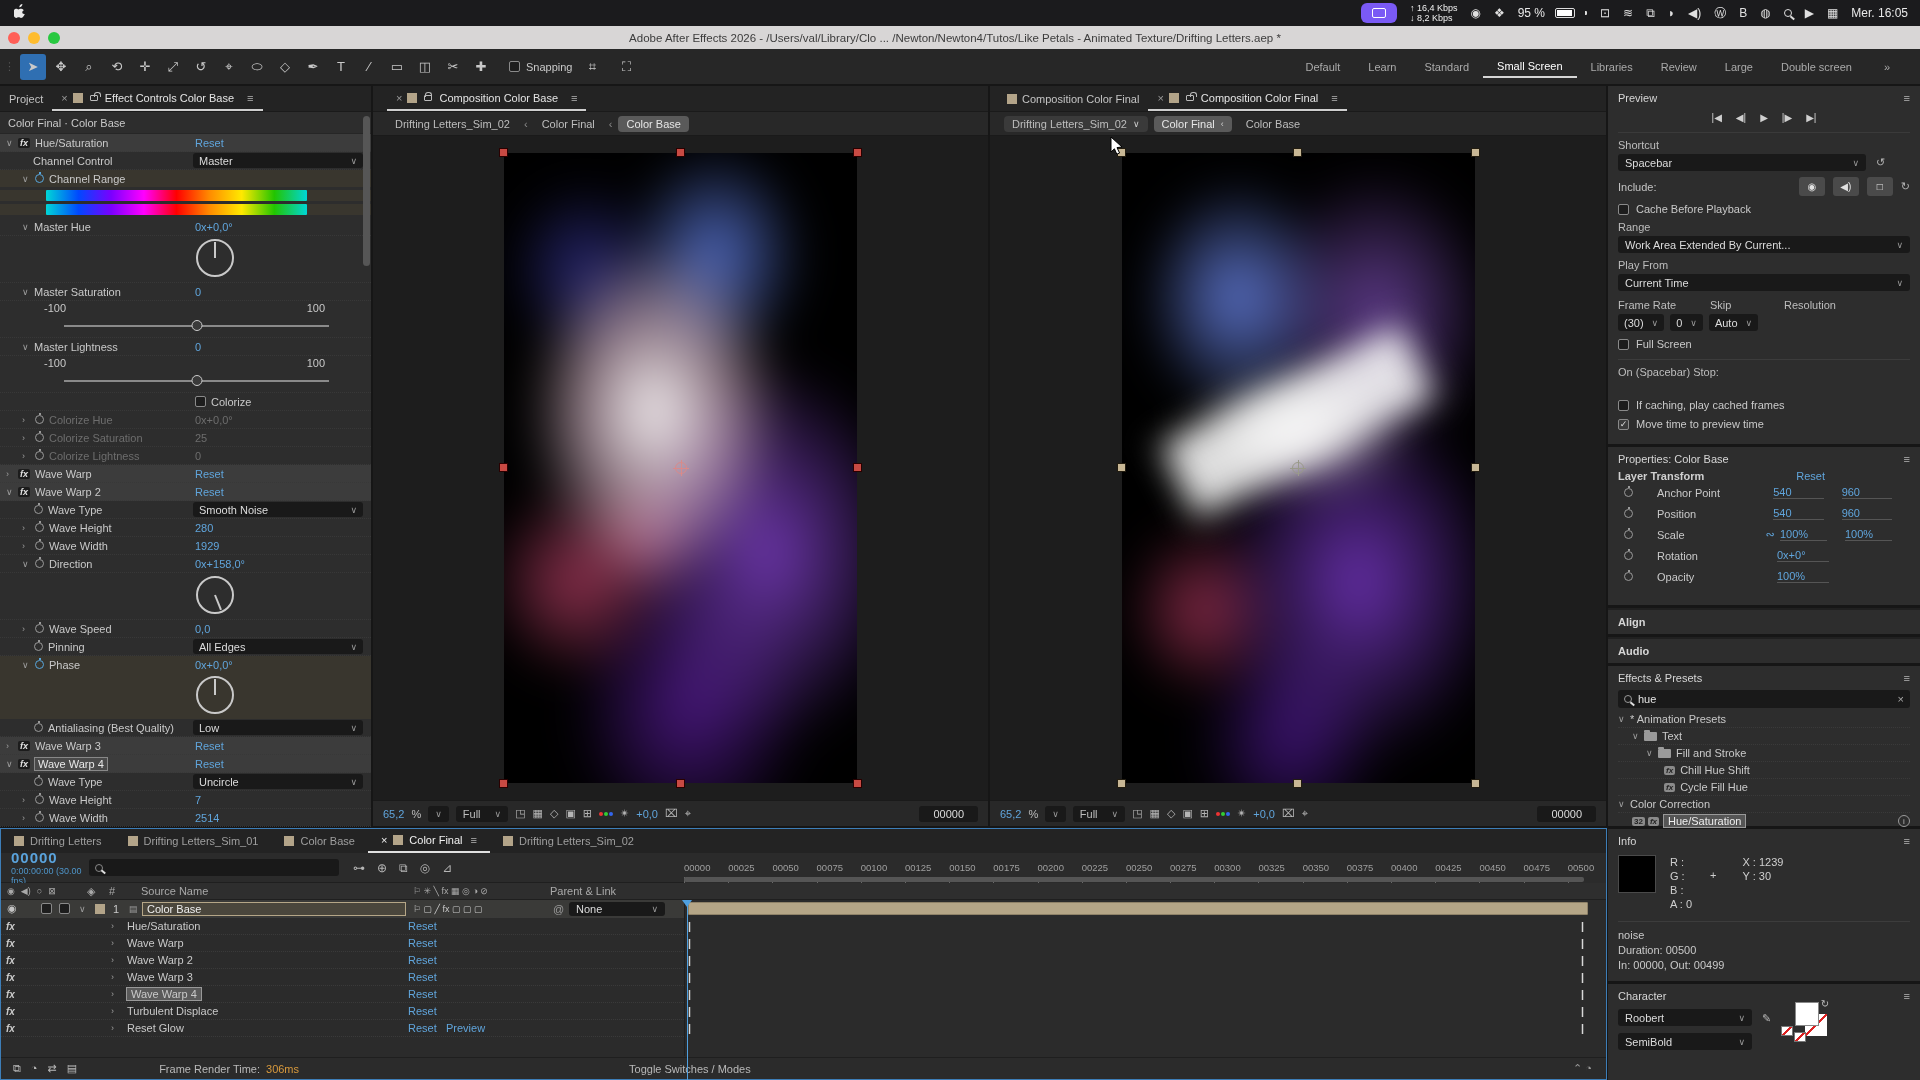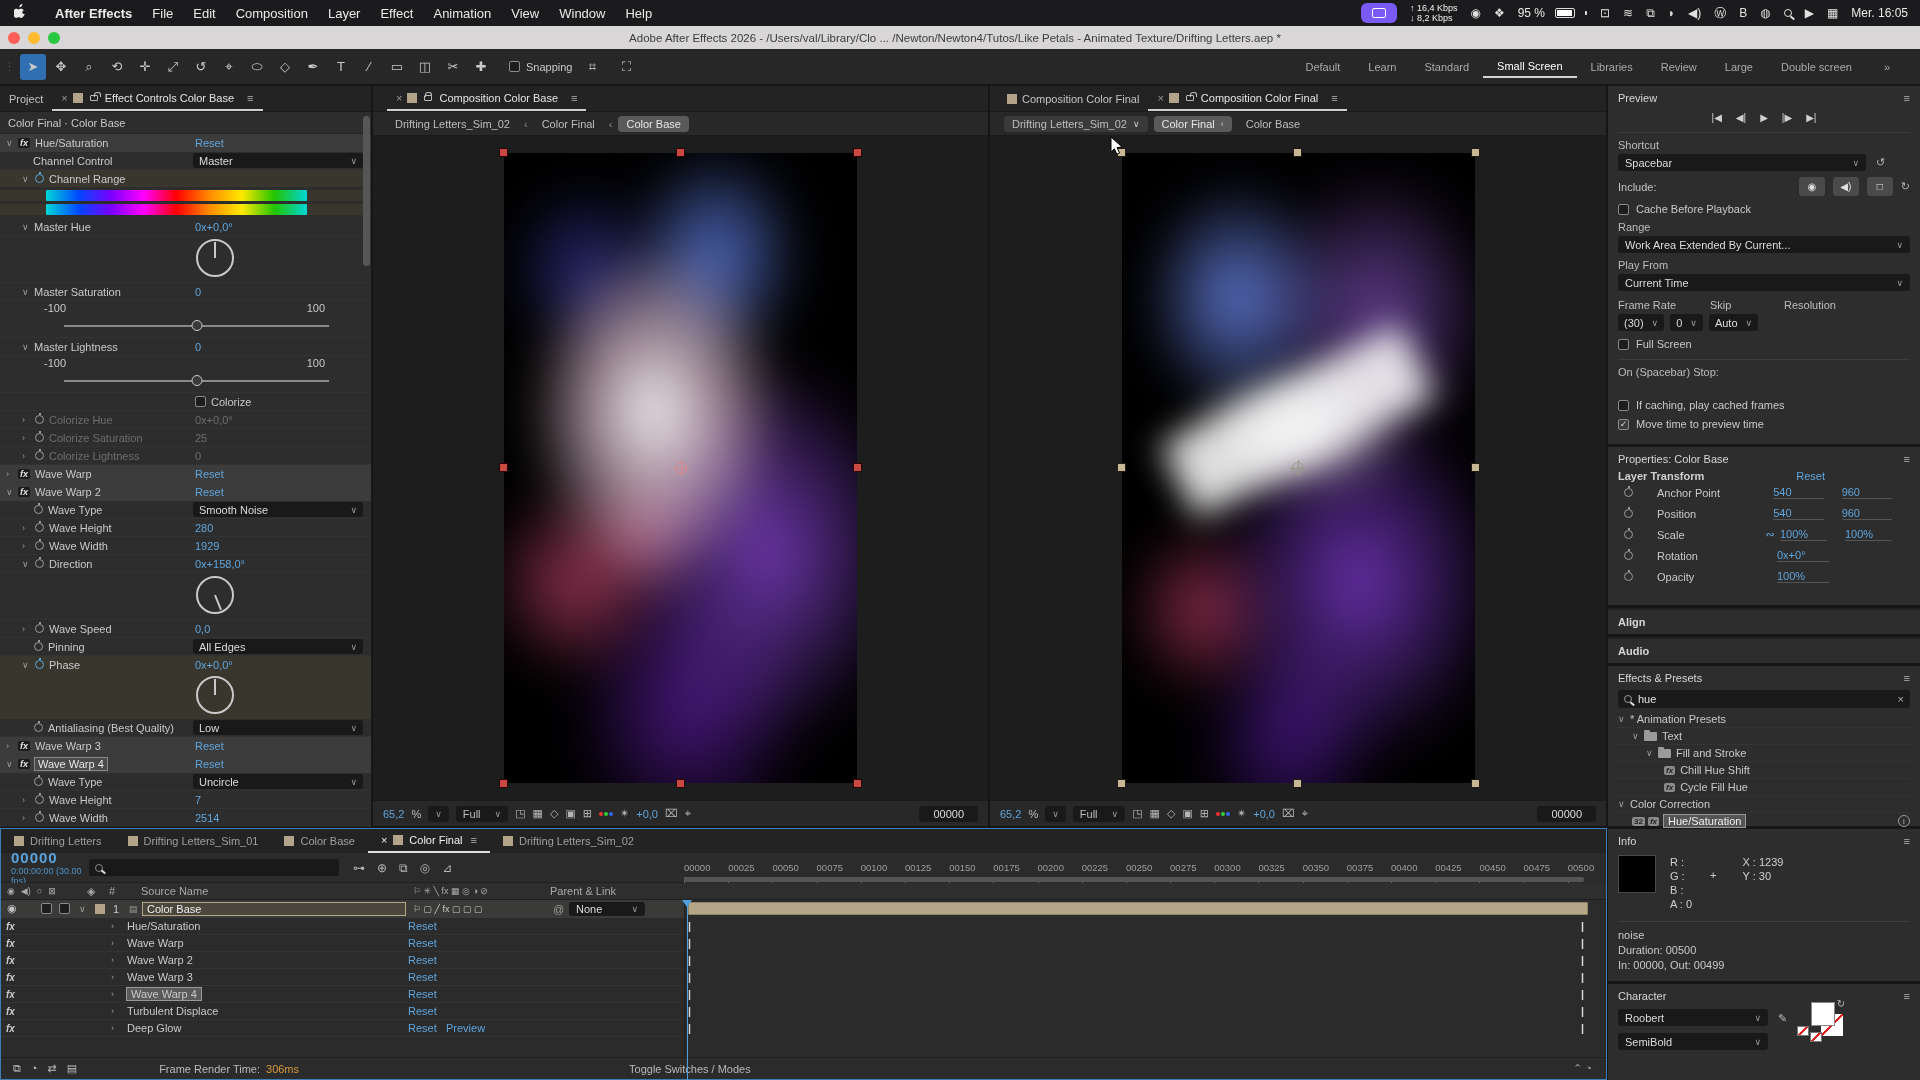--- a/index.html
+++ b/index.html
@@ -174,21 +174,21 @@
   
   #infogrid{display:flex;margin-top:8px}
   .infoswatch{width:38px;height:38px;background:#000;border:1px solid #4a4a4a;margin-right:14px}
   .rgba div{line-height:14px;color:#cfcfcf}
   .xy{margin-left:26px}
   .xy div{line-height:14px;color:#cfcfcf}
   .plus{color:#cfcfcf;margin:14px 0 0 18px}
   .infonotes{margin-top:10px;border-top:1px solid #3c3c3c;padding-top:6px;color:#c9c9c9;line-height:15px}
   
   .chrow{display:flex;align-items:center;gap:8px;margin-top:7px}
-  .chdd{width:150px}
+  .chdd{width:134px}
   .swatchwrap{position:relative;width:46px;height:42px}
   .swA{position:absolute;left:14px;top:0;width:24px;height:24px;background:#fff;border:1px solid #888}
   .swB{position:absolute;left:24px;top:12px;width:22px;height:22px;background:linear-gradient(135deg,#fff 46%,#d22 46%,#d22 54%,#fff 54%)}
   .swm{position:absolute;width:12px;height:10px;background:linear-gradient(135deg,#fff 42%,#d22 42%,#d22 58%,#fff 58%);border:1px solid #777}
 
   
   #timeline{position:absolute;left:0;top:828px;width:1607px;height:252px;background:#2b2b2b;border:1px solid #3d7eb8}
   #tltabs{height:24px;background:#232323;display:flex;align-items:center}
   .tltab{display:flex;align-items:center;gap:6px;padding:0 13px;height:100%;color:#9f9f9f}
   .tltab.active{color:#f0f0f0;border-bottom:2px solid #e0e0e0}
@@ -227,23 +227,20 @@
 <body>
 
 <div id="screen">
 
   <div id="menubar">
     <span class="apple">
       <svg width="13" height="15" viewBox="0 0 13 15">
           <path fill="#e9e9e9" d="M9.3 0c.1 1-.3 1.9-.9 2.6-.6.7-1.6 1.2-2.5 1.1-.1-.9.4-1.9 1-2.5C7.5.5 8.5.1 9.3 0zM12 11c-.4 1-.6 1.4-1.2 2.3-.8 1.2-1.9 2.2-3 2.2-1 0-1.3-.7-2.6-.7s-1.7.7-2.6.7c-1.1 0-2-1-2.8-2.2C-2 10.2-.5 5.5 2.3 5.4c1.1 0 1.9.7 2.6.7.7 0 1.7-.8 3-.7.5 0 2 .2 3 1.6-2.6 1.5-2.2 4.6 1.1 4z" transform="scale(0.9)"></path>
         </svg>
     </span>
-    <span>
-      
-    <span class="mitem bold">After Effects</span><span class="mitem">File</span><span class="mitem">Edit</span><span class="mitem">Composition</span><span class="mitem">Layer</span><span class="mitem">Effect</span><span class="mitem">Animation</span><span class="mitem">View</span><span class="mitem">Window</span><span class="mitem">Help</span></span>
     <div id="mstatus">
       <span class="pillicon">
           <span class="scr"></span>
         </span>
       <span class="kbps">
         <div>↑ 16,4 Kbps</div>
         <div>↓ 8,2 Kbps</div>
       </span>
       <span class="sicon">◉</span>
       <span class="sicon">❖</span>
@@ -1251,21 +1248,21 @@
         <span style="position:absolute;left:6px">◉</span>
         <span class="cbox" style="position:absolute;left:40px"></span>
         <span class="cbox" style="position:absolute;left:58px"></span>
         <span class="tw" style="position:absolute;left:78px">∨</span>
         <span class="tansq" style="position:absolute;left:94px"></span>
         <span style="position:absolute;left:112px;color:#c9c9c9">1</span>
         <span style="position:absolute;left:128px;color:#9a9a9a;font-size:9px">▤</span>
         <span style="position:absolute;left:142px;width:262px;background:#4a463c;outline:1px solid #b5a687;padding:0 4px;color:#eee">Color Base</span>
         <span style="position:absolute;left:412px;font-size:9px;color:#c9c9c9">⚐ ▢ ╱ fx ▢ ▢ ▢</span>
         <span style="position:absolute;left:552px;color:#9a9a9a">@</span>
-        <span class="rdd" style="position:absolute;left:568px;width:76px;height:14px">
+        <span class="rdd" style="position:absolute;left:568px;width:96px;height:14px">
             <span>None</span>
             <span class="chev">∨</span>
           </span>
       </div>
       <div>
 
           <div class="tlrow tlfx">
             <span class="fxtag">fx</span>
             <span class="tw">›</span>
             <span class="flabel">Hue/Saturation</span>
@@ -1309,21 +1306,21 @@
             <span class="fxtag">fx</span>
             <span class="tw">›</span>
             <span class="flabel">Turbulent Displace</span>
             <a class="freset">Reset</a>
 
           </div>
 
           <div class="tlrow tlfx">
             <span class="fxtag">fx</span>
             <span class="tw">›</span>
-            <span class="flabel">Deep Glow</span>
+            <span class="flabel">Reset Glow</span>
             <a class="freset">Reset</a>
             <a class="fextra">Preview</a>
           </div>
         </div>
       <div id="track">
         <div class="layerbar"></div>
         <span class="kf" style="left:3px;top:22px"></span>
         <span class="kf" style="left:3px;top:39px"></span>
         <span class="kf" style="left:3px;top:56px"></span>
         <span class="kf" style="left:3px;top:73px"></span>

